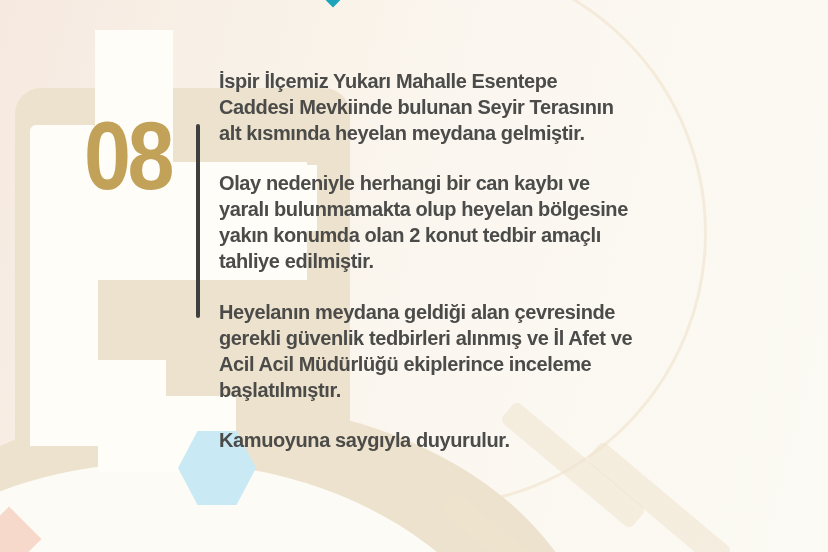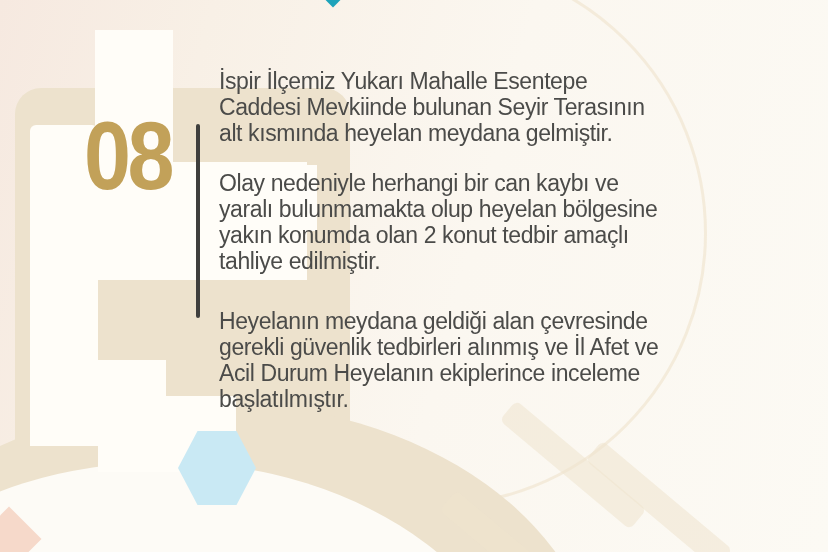--- a/index.html
+++ b/index.html
@@ -96,25 +96,25 @@
     position: absolute; left: 219px; top: 68px; width: 480px;
     z-index: 10; color: #4b4b49;
   }
   .title {
     margin: 0 0 27px 0;
     font-size: 24px; font-weight: 700; color: #3e3e3c;
     letter-spacing: 0.2px;
   }
   .para {
     margin: 0 0 24px 0;
-    font-size: 23px; font-weight: 400;
+    font-size: 20px; font-weight: 700;
     line-height: 26px; letter-spacing: -0.4px;
     white-space: pre-line;
   }
-  .para.gap-lg { margin-bottom: 34px; }
+  .para.gap-lg { margin-bottom: 25px; }
   .para:last-child { margin-bottom: 0; }
 </style>
 </head>
 <body>
 
 <div class="canvas">
 
   <div class="shape ring"></div>
   <div class="shape beige-blob" style="background: rgb(237, 226, 205);"></div>
   <div class="shape bottom-band" style="background: rgb(237, 226, 205);"></div>
@@ -141,17 +141,18 @@
   <div class="content">
     <p class="para">İspir İlçemiz Yukarı Mahalle Esentepe
 Caddesi Mevkiinde bulunan Seyir Terasının
 alt kısmında heyelan meydana gelmiştir.</p>
     <p class="para gap-lg">Olay nedeniyle herhangi bir can kaybı ve
 yaralı bulunmamakta olup heyelan bölgesine
 yakın konumda olan 2 konut tedbir amaçlı
 tahliye edilmiştir.</p>
     <p class="para">Heyelanın meydana geldiği alan çevresinde
 gerekli güvenlik tedbirleri alınmış ve İl Afet ve
-Acil Durum Heyelanın ekiplerince inceleme
+Acil Acil Müdürlüğü ekiplerince inceleme
 başlatılmıştır.</p>
+    <p class="para">Kamuoyuna saygıyla duyurulur.</p>
   </div>
 
 </div>
 
 </body></html>

